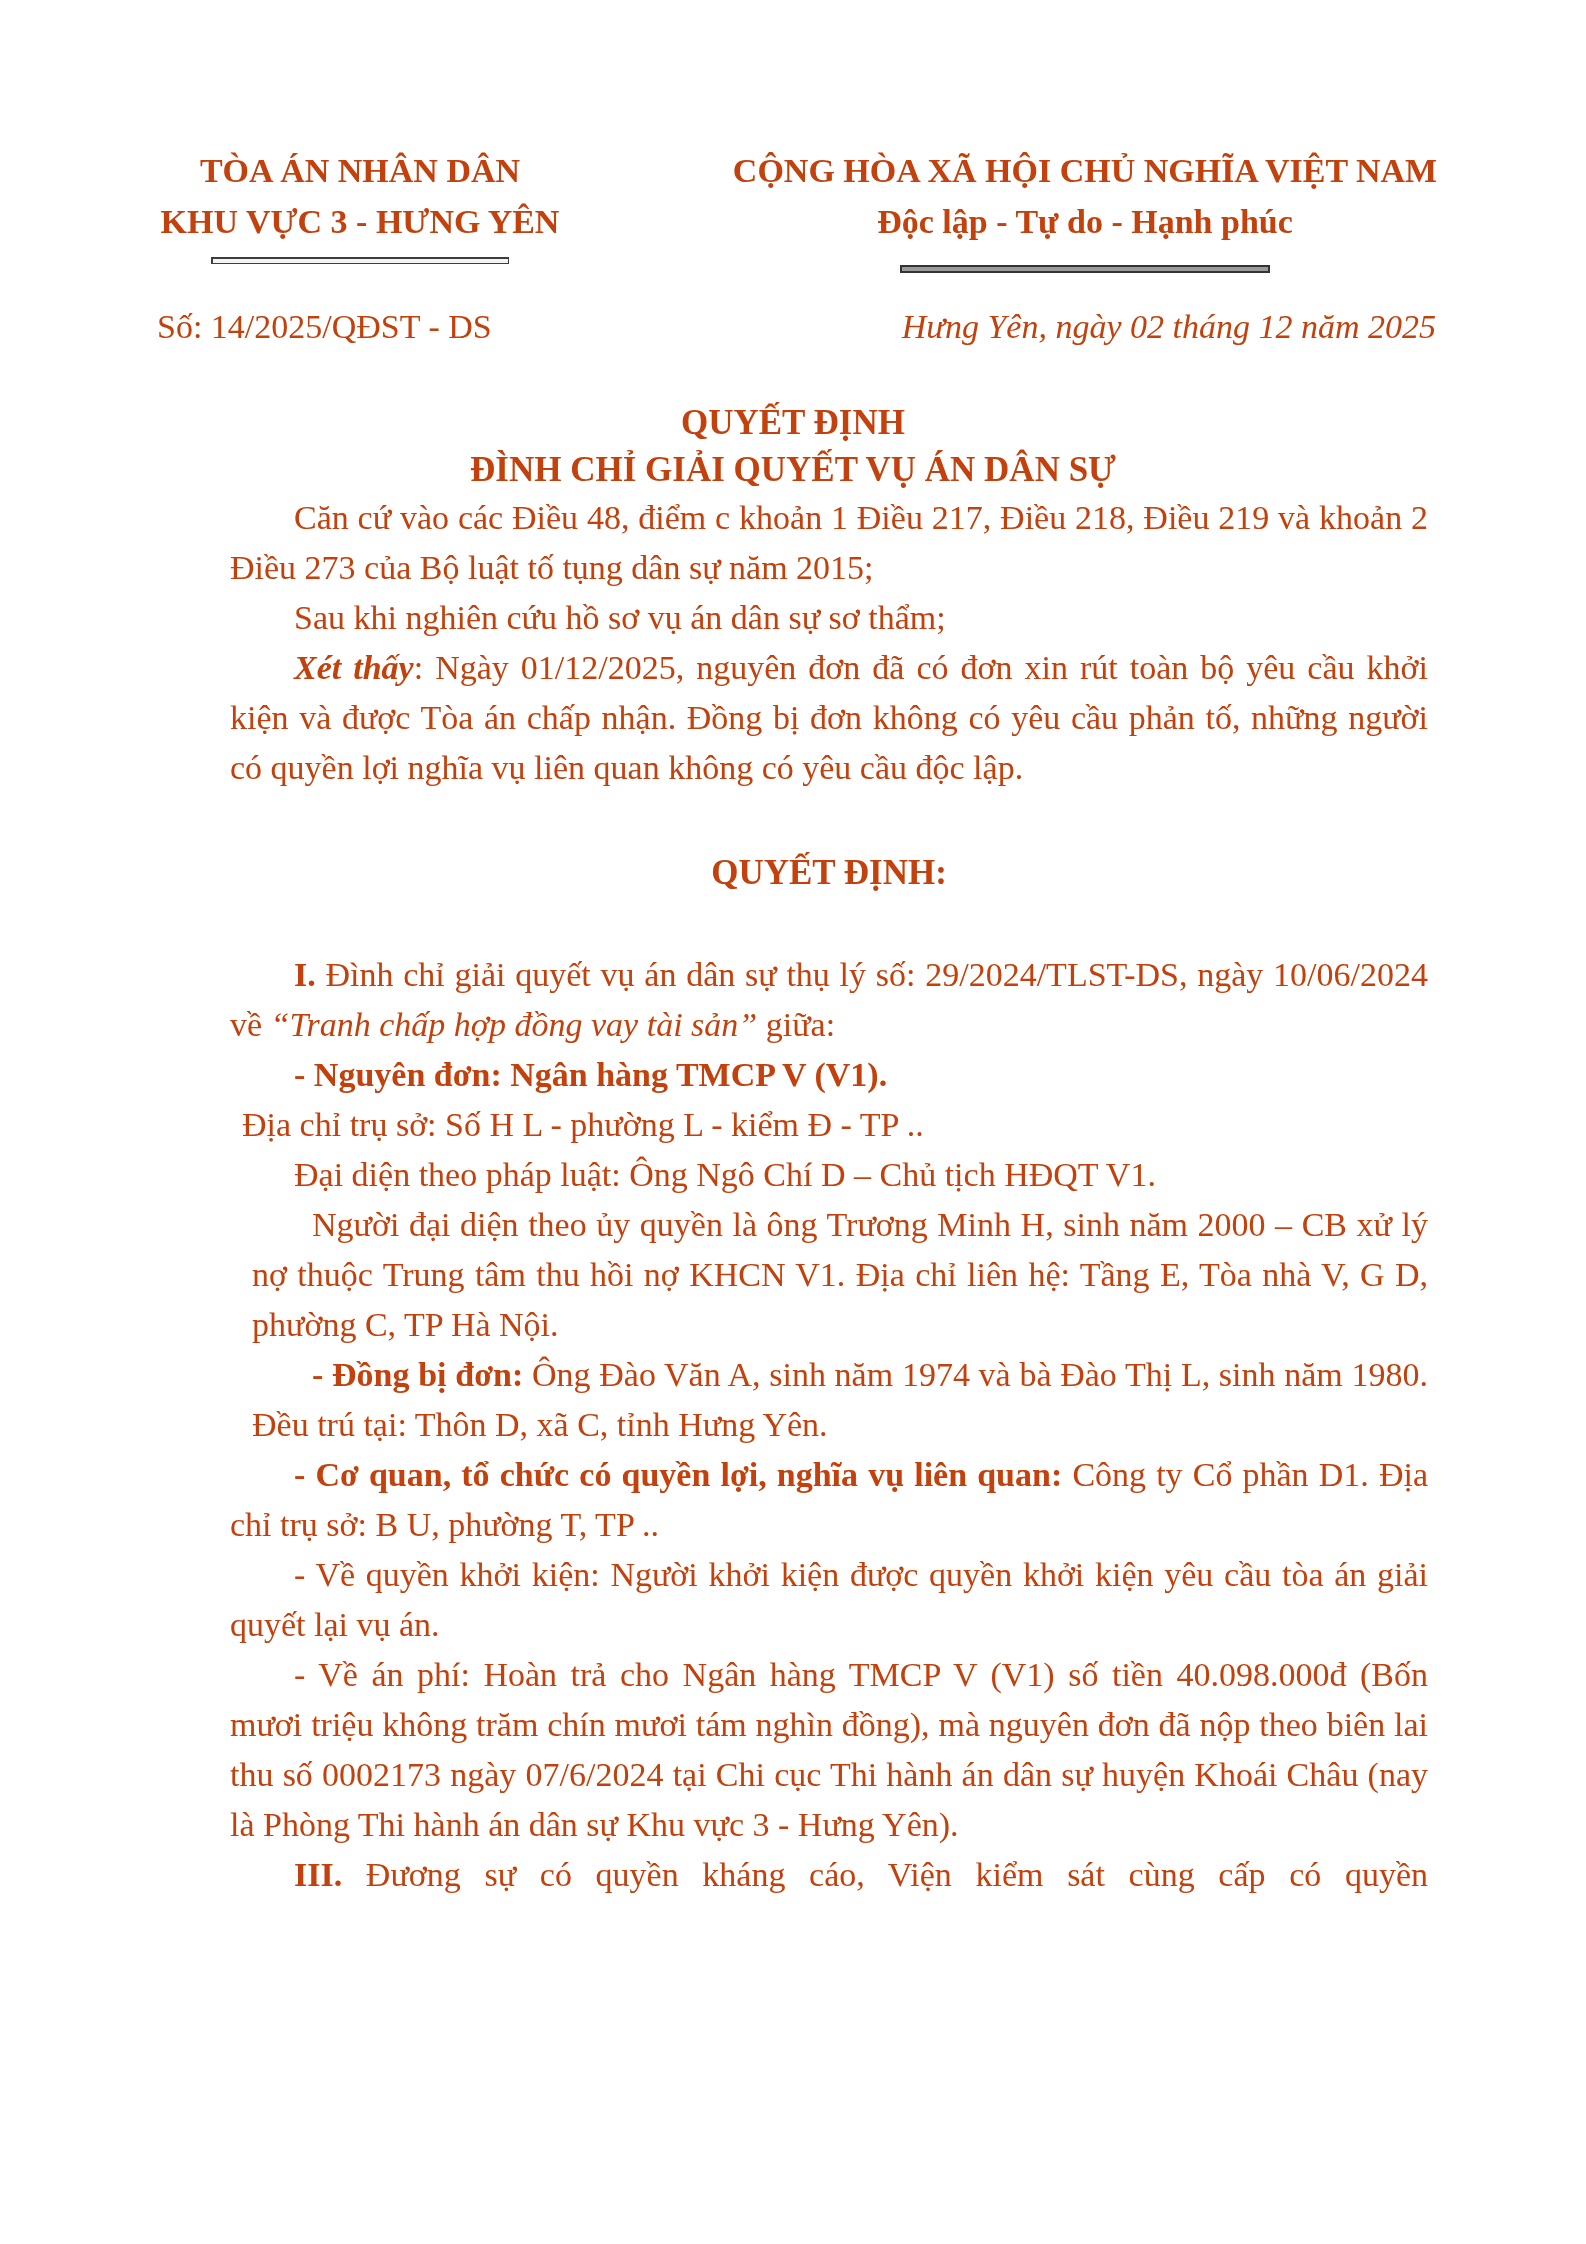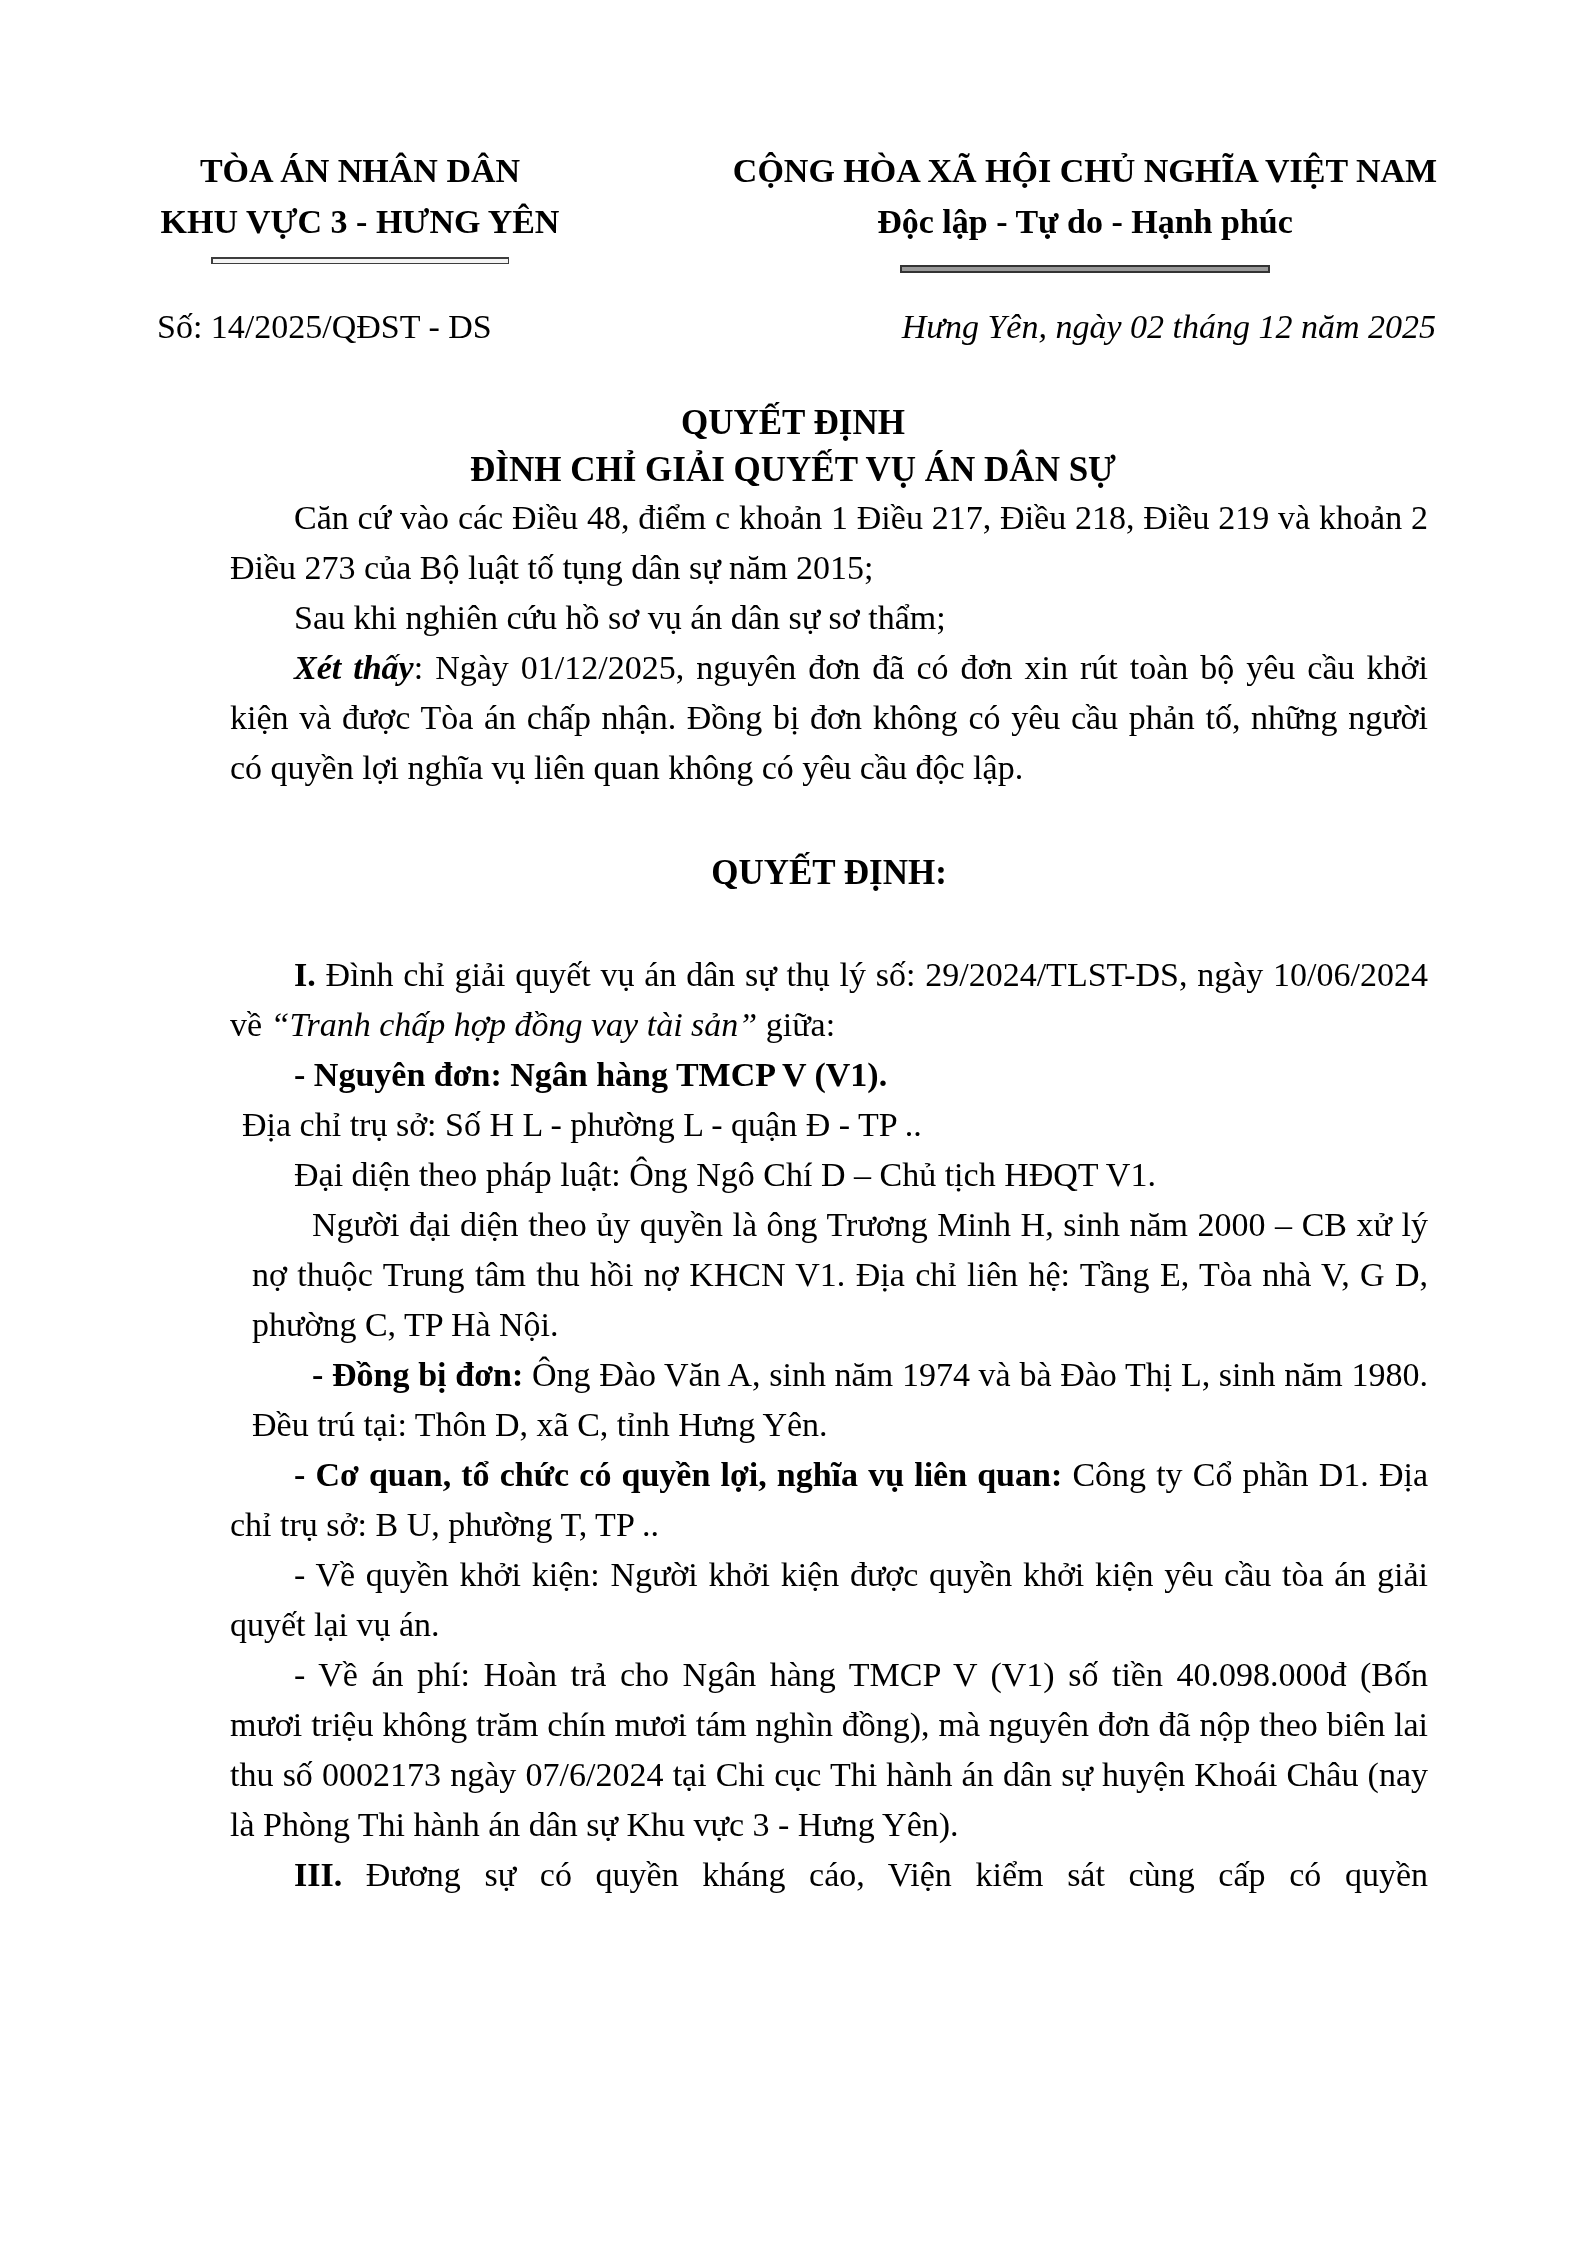--- a/index.html
+++ b/index.html
@@ -5,21 +5,21 @@
   html, body {
     margin: 0;
     padding: 0;
     background: #ffffff;
   }
   .page {
     position: relative;
     width: 1586px;
     height: 2244px;
     background: #ffffff;
-    color: #000000;
+    color: #c2410c;
     font-family: "Liberation Serif", "DejaVu Serif", serif;
     font-size: 34px;
     overflow: hidden;
   }
   
   .header {
     display: flex;
     padding-top: 145px;
     align-items: flex-start;
   }
@@ -124,21 +124,21 @@
     <div>ĐÌNH CHỈ GIẢI QUYẾT VỤ ÁN DÂN SỰ</div>
   </div>
 
   <div class="body-block" id="document-body">
       <p class="para p-std"><span>Căn cứ vào các Điều 48, điểm c khoản 1 Điều 217, Điều 218, Điều 219 và khoản 2 Điều 273 của Bộ luật tố tụng dân sự năm 2015;</span></p>
       <p class="para p-std"><span>Sau khi nghiên cứu hồ sơ vụ án dân sự sơ thẩm;</span></p>
       <p class="para p-std"><span class="f-bi">Xét thấy</span><span>: Ngày 01/12/2025, nguyên đơn đã có đơn xin rút toàn bộ yêu cầu khởi kiện và được Tòa án chấp nhận. Đồng bị đơn không có yêu cầu phản tố, những người có quyền lợi nghĩa vụ liên quan không có yêu cầu độc lập.</span></p>
       <p class="para p-heading"><span>QUYẾT ĐỊNH:</span></p>
       <p class="para p-std"><span class="f-b">I.</span><span> Đình chỉ giải quyết vụ án dân sự thụ lý số: 29/2024/TLST-DS, ngày 10/06/2024 về </span><span class="f-i">“Tranh chấp hợp đồng vay tài sản”</span><span> giữa:</span></p>
       <p class="para p-std"><span class="f-b">- Nguyên đơn: Ngân hàng TMCP V (V1).</span></p>
-      <p class="para p-addr"><span>Địa chỉ trụ sở: Số H L - phường L - quận Đ - TP ..</span></p>
+      <p class="para p-addr"><span>Địa chỉ trụ sở: Số H L - phường L - kiểm Đ - TP ..</span></p>
       <p class="para p-std"><span>Đại diện theo pháp luật: Ông Ngô Chí D – Chủ tịch HĐQT V1.</span></p>
       <p class="para p-inset"><span>Người đại diện theo ủy quyền là ông Trương Minh H, sinh năm 2000 – CB xử lý nợ thuộc Trung tâm thu hồi nợ KHCN V1. Địa chỉ liên hệ: Tầng E, Tòa nhà V, G D, phường C, TP Hà Nội.</span></p>
       <p class="para p-inset"><span class="f-b">- Đồng bị đơn: </span><span>Ông Đào Văn A, sinh năm 1974 và bà Đào Thị L, sinh năm 1980. Đều trú tại: Thôn D, xã C, tỉnh Hưng Yên.</span></p>
       <p class="para p-std"><span class="f-b">- Cơ quan, tổ chức có quyền lợi, nghĩa vụ liên quan: </span><span>Công ty Cổ phần D1. Địa chỉ trụ sở: B U, phường T, TP ..</span></p>
       <p class="para p-std"><span>- Về quyền khởi kiện: Người khởi kiện được quyền khởi kiện yêu cầu tòa án giải quyết lại vụ án.</span></p>
       <p class="para p-std"><span>- Về án phí: Hoàn trả cho Ngân hàng TMCP V (V1) số tiền 40.098.000đ (Bốn mươi triệu không trăm chín mươi tám nghìn đồng), mà nguyên đơn đã nộp theo biên lai thu số 0002173 ngày 07/6/2024 tại Chi cục Thi hành án dân sự huyện Khoái Châu (nay là Phòng Thi hành án dân sự Khu vực 3 - Hưng Yên).</span></p>
       <p class="para p-last"><span class="f-b">III.</span><span> Đương sự có quyền kháng cáo, Viện kiểm sát cùng cấp có quyền</span></p>
     </div>
 
 </div>

